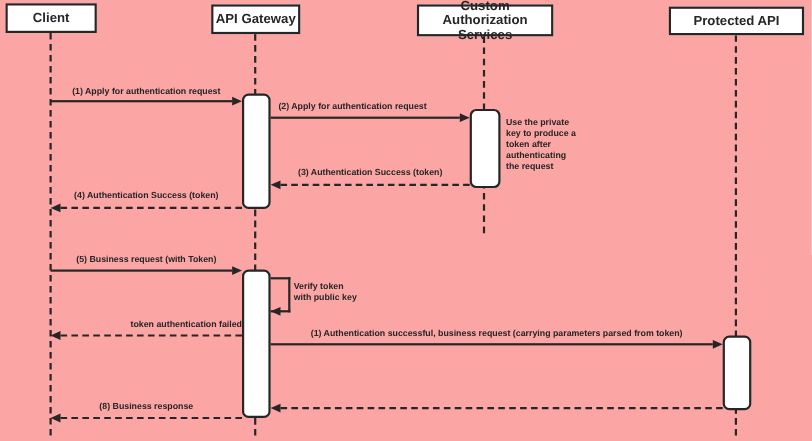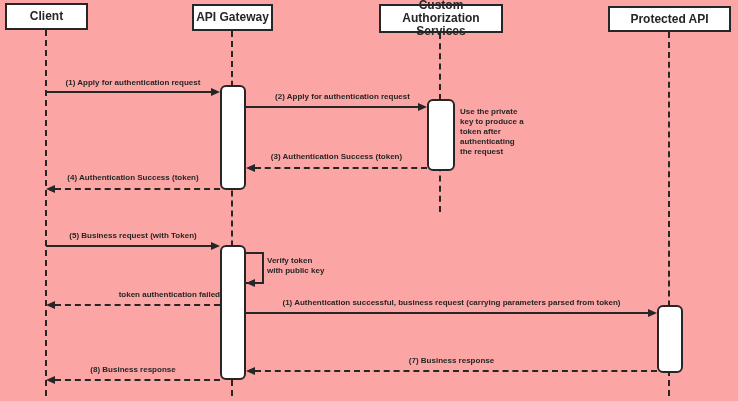--- a/index.html
+++ b/index.html
@@ -78,21 +78,21 @@
 
   <div class="activation" style="left:220px;top:85px;width:26px;height:105px;"></div>
   <div class="activation" style="left:427px;top:99px;width:28px;height:72px;"></div>
   <div class="activation" style="left:220px;top:245px;width:26px;height:135px;"></div>
   <div class="activation" style="left:657px;top:305px;width:26px;height:68px;"></div>
 
   <div class="mlabel" style="left:46px;top:78px;width:174px;">(1) Apply for authentication request</div>
   <div class="mline" style="left:46px;top:91px;width:165px;"></div>
   <div class="arr-r" style="left:211px;top:88px;"></div>
 
-  <div class="mlabel" style="left:252px;top:92px;width:181px;">(2) Apply for authentication request</div>
+  <div class="mlabel" style="left:230px;top:92px;width:181px;">(2) Apply for authentication request</div>
   <div class="mline" style="left:246px;top:106px;width:172px;"></div>
   <div class="arr-r" style="left:418px;top:103px;"></div>
 
   <div class="note" style="left:460px;top:107px;width:64px;">Use the private key to produce a token after authenticating the request</div>
 
   <div class="mlabel" style="left:246px;top:152px;width:181px;">(3) Authentication Success (token)</div>
   <div class="mline dashed" style="left:255px;top:167px;width:172px;"></div>
   <div class="arr-l" style="left:246px;top:164px;"></div>
 
   <div class="mlabel" style="left:46px;top:173px;width:174px;">(4) Authentication Success (token)</div>
@@ -108,21 +108,20 @@
   <div class="note" style="left:267px;top:256px;width:58px;">Verify token with public key</div>
 
   <div class="mlabel" style="left:46px;top:290px;width:174px;text-align:right;">token authentication failed</div>
   <div class="mline dashed" style="left:55px;top:304px;width:165px;"></div>
   <div class="arr-l" style="left:46px;top:301px;"></div>
 
   <div class="mlabel" style="left:246px;top:298px;width:411px;">(1) Authentication successful, business request (carrying parameters parsed from token)</div>
   <div class="mline" style="left:246px;top:312px;width:402px;"></div>
   <div class="arr-r" style="left:648px;top:309px;"></div>
 
-  <div class="mlabel" style="left:246px;top:356px;width:411px;">(7) Business response</div>
   <div class="mline dashed" style="left:255px;top:370px;width:402px;"></div>
   <div class="arr-l" style="left:246px;top:367px;"></div>
 
   <div class="mlabel" style="left:46px;top:365px;width:174px;">(8) Business response</div>
   <div class="mline dashed" style="left:55px;top:379px;width:165px;"></div>
   <div class="arr-l" style="left:46px;top:376px;"></div>
 
 </div>
 
 </body></html>

